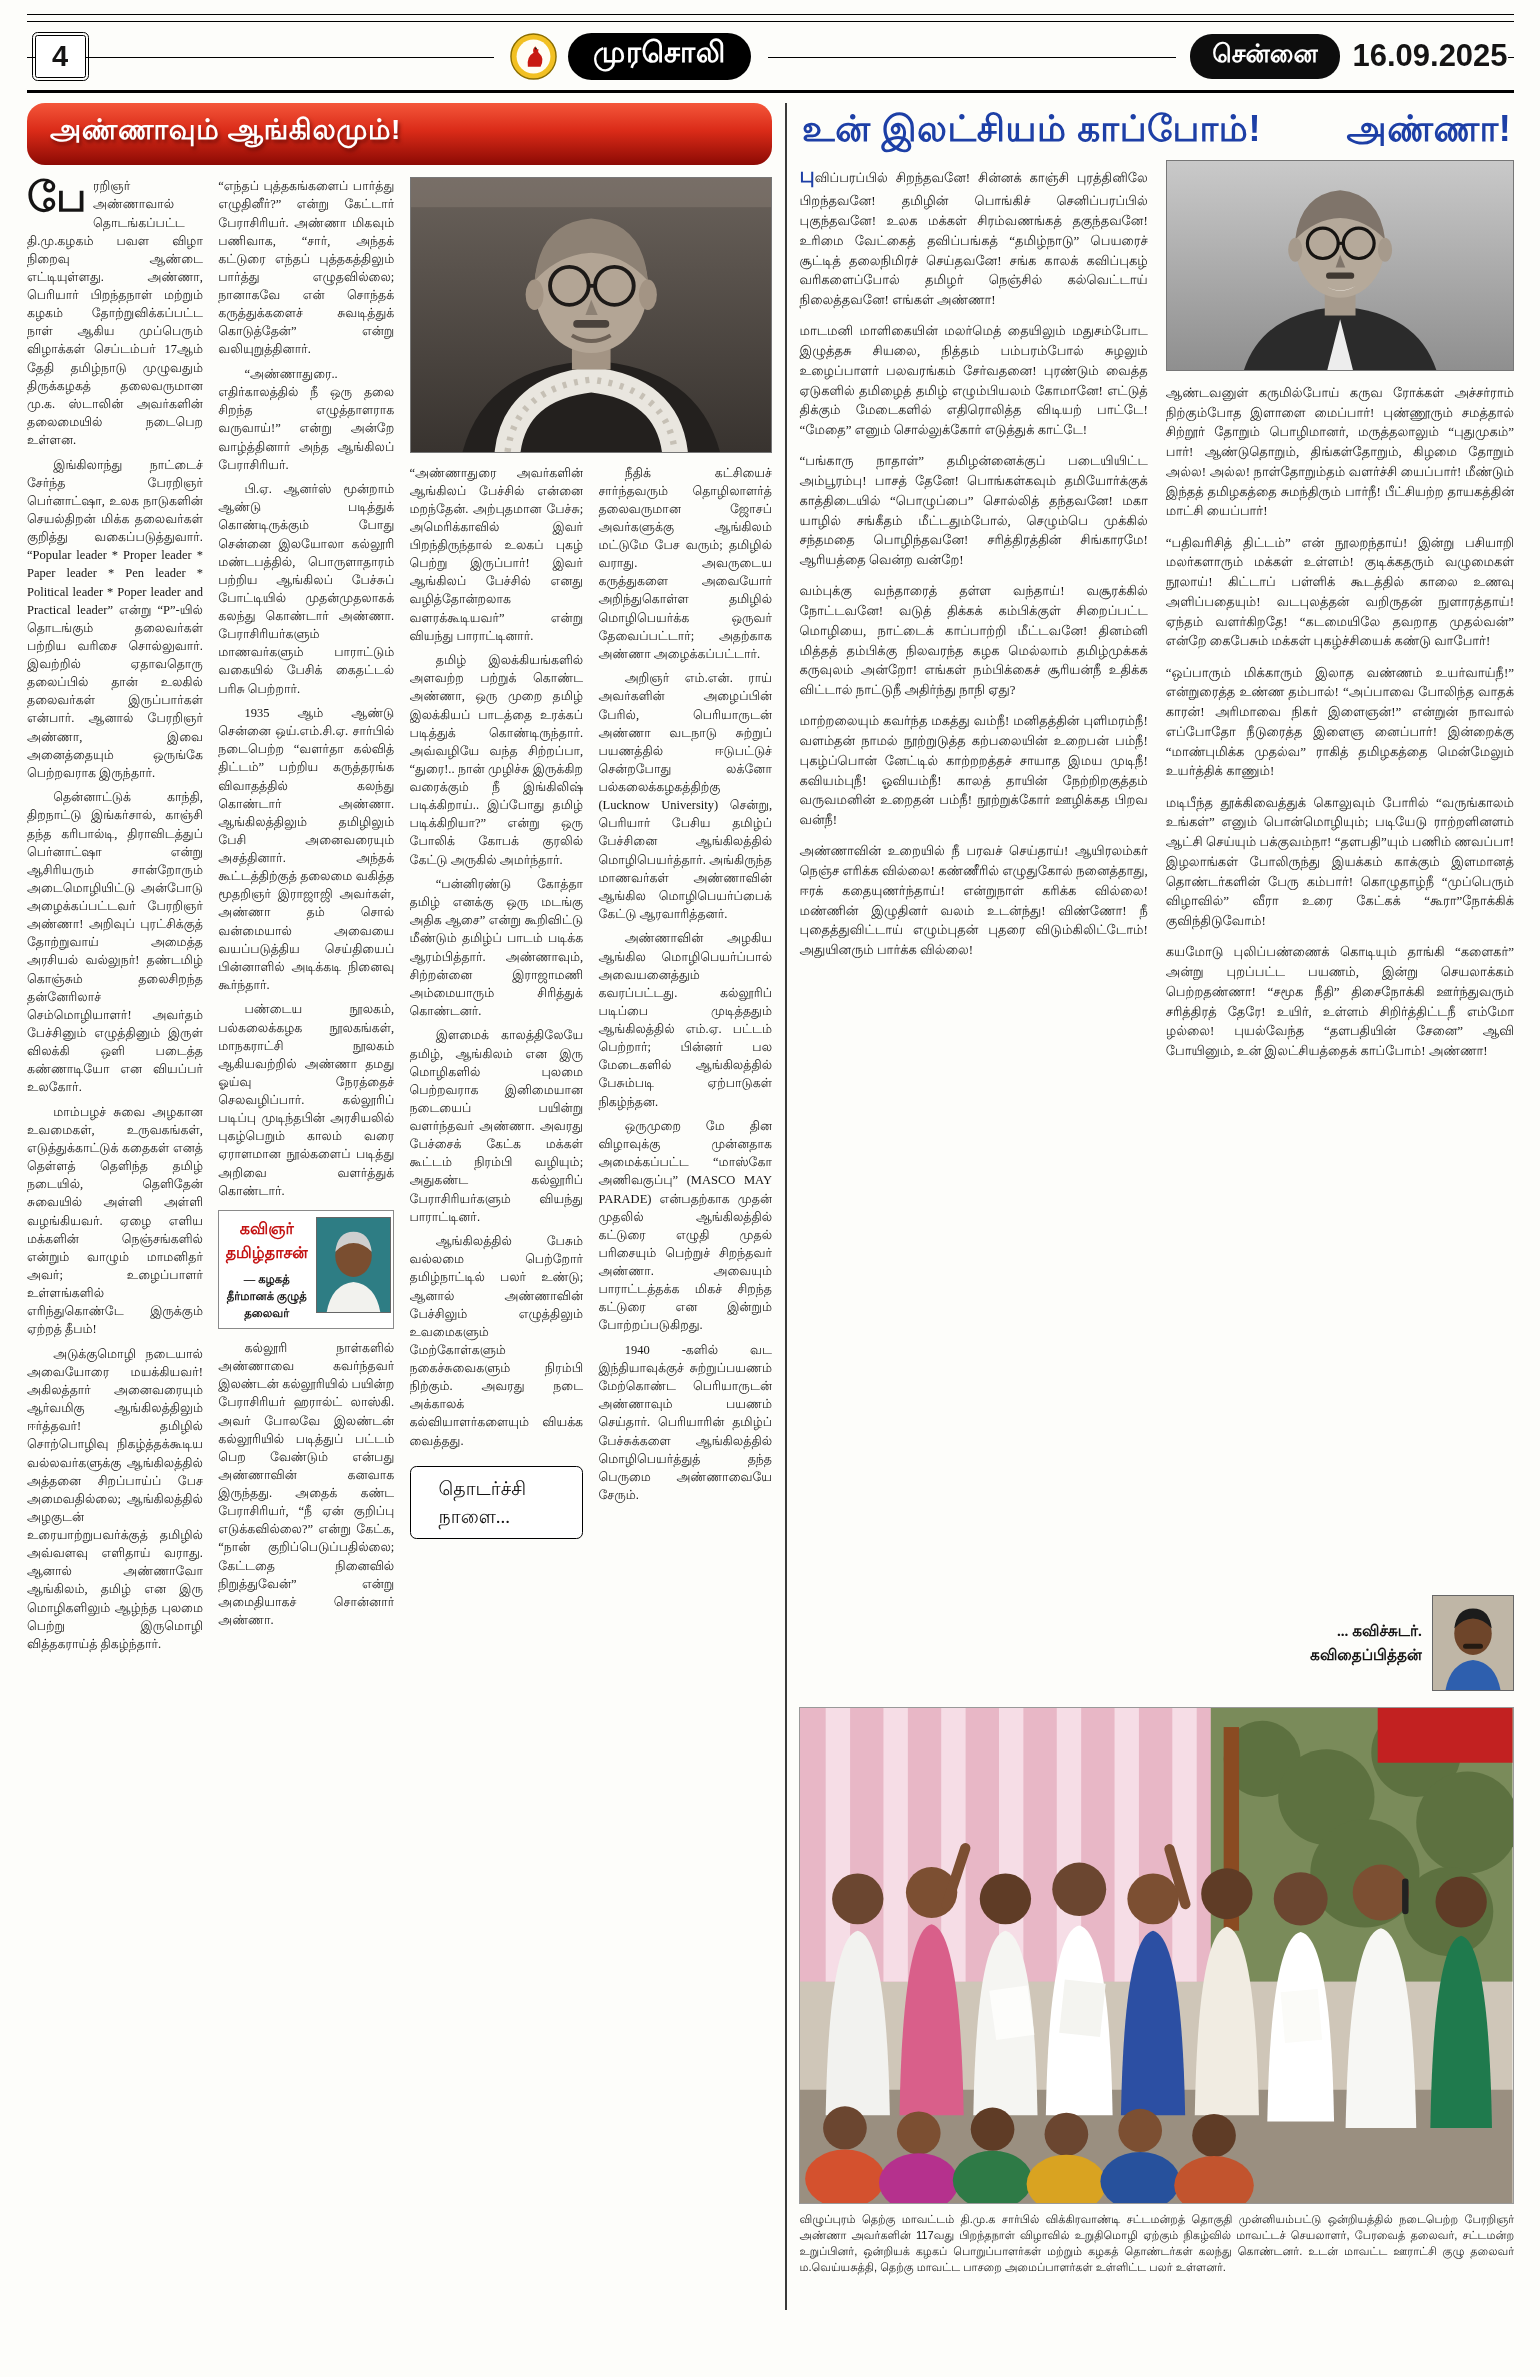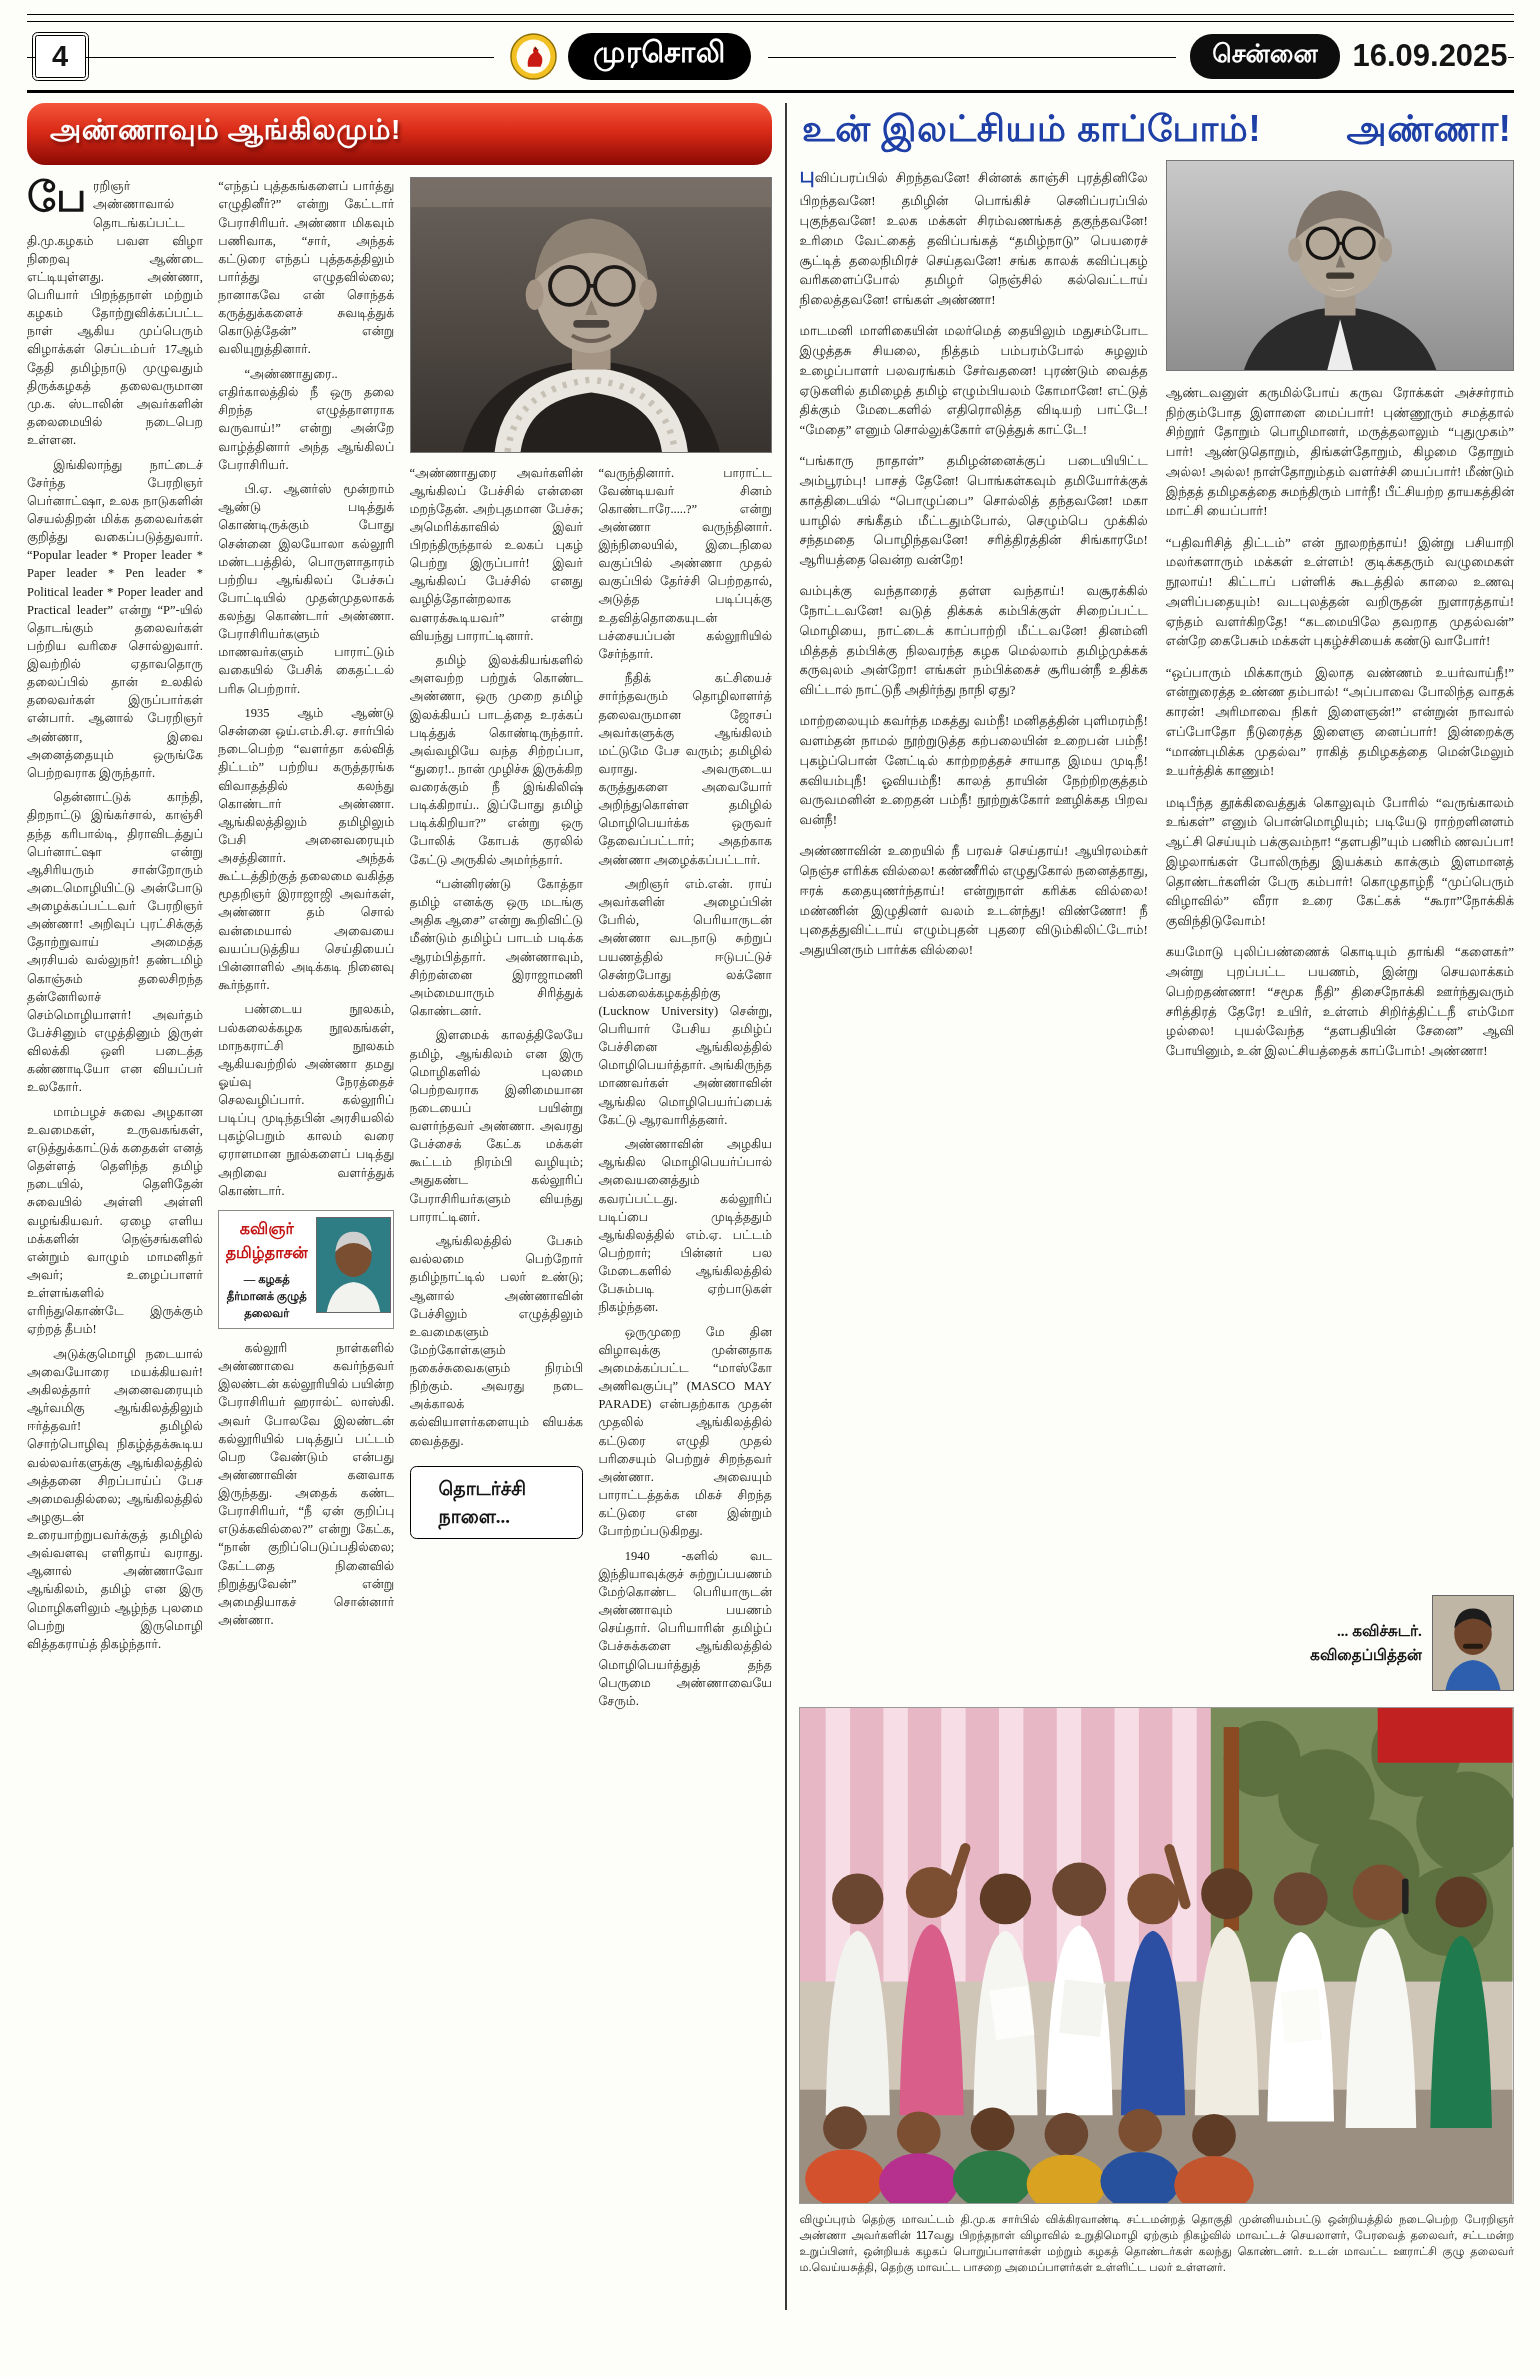--- a/index.html
+++ b/index.html
@@ -29,21 +29,21 @@
   .photo-left-anna{width:100%;height:276px;flex:none}
   .col34-cols{display:flex;gap:15.3px;margin-top:10.2px;flex:1;min-height:0;overflow:hidden}
   p.para{text-indent:2.1em;margin-bottom:6.4px}
   p.first{text-indent:0}
   .dropcap{float:left;font-size:41px;line-height:.82;font-weight:bold;padding:3.8px 6.4px 0 0}
   .author-box{display:flex;align-items:stretch;gap:7.7px;border:0.6px solid #8a8a8a;padding:6.4px;margin:10.2px 0;background:#fff}
   .author-meta{flex:1;display:flex;flex-direction:column;justify-content:center;gap:7.7px;text-align:center}
   .author-name{color:#c31212;font-weight:bold;font-size:16px}
   .author-role{font-size:11.5px;font-weight:bold}
   .author-photo{width:75px;height:96px;flex:none;border:0.6px solid #666}
-  .continue-box{border:1.3px solid #000;border-radius:6.4px;width:fit-content;margin:16.6px auto 5.1px;padding:7.7px 28px;font-weight:bold;font-size:19px;background:#fff}
+  .continue-box{border:1.3px solid #000;border-radius:6.4px;width:fit-content;margin:16.6px auto 5.1px;padding:7.7px 28px;font-weight:normal;font-size:19px;background:#fff}
   .headline-blue{color:#1d3fa6;font-size:36px;line-height:1.1;font-weight:bold;font-family:"Liberation Sans",sans-serif;padding:6.4px 2.6px 11.5px;display:flex;justify-content:space-between;align-items:baseline;letter-spacing:0.6px}
   .right-body{display:flex;gap:18px;height:1533px;overflow:hidden;font-size:13px;line-height:1.52;text-align:justify}
   .pcol{flex:1;min-width:0;display:flex;flex-direction:column;overflow:hidden}
   .photo-right-anna{width:100%;height:211px;flex:none;margin-bottom:11.5px}
   .bluecap{color:#1d3fa6;font-weight:bold;font-size:20.4px}
   p.stanza{margin-bottom:11.5px}
   .attribution{margin-top:auto;display:flex;justify-content:flex-end;align-items:center;gap:10.2px;text-align:right;font-weight:bold;font-size:15.3px;padding-bottom:2.6px}
   .attr-photo{width:82px;height:96px;border:0.6px solid #666;flex:none}
   .event-fig{margin-top:14px}
   .event-photo{width:100%;height:497px;border:0.6px solid #999;display:block}
@@ -143,21 +143,20 @@
           <div class="col34-cols">
             <div class="tcol">
               <p class="para first">“அண்ணாதுரை அவர்களின் ஆங்கிலப் பேச்சில் என்னை மறந்தேன். அற்புதமான பேச்சு; அமெரிக்காவில் இவர் பிறந்திருந்தால் உலகப் புகழ் பெற்று இருப்பார்! இவர் ஆங்கிலப் பேச்சில் எனது வழித்தோன்றலாக வளரக்கூடியவர்” என்று வியந்து பாராட்டினார்.</p>
               <p class="para">தமிழ் இலக்கியங்களில் அளவற்ற பற்றுக் கொண்ட அண்ணா, ஒரு முறை தமிழ் இலக்கியப் பாடத்தை உரக்கப் படித்துக் கொண்டிருந்தார். அவ்வழியே வந்த சிற்றப்பா, “துரை!.. நான் முழிச்சு இருக்கிற வரைக்கும் நீ இங்கிலிஷ் படிக்கிறாய்.. இப்போது தமிழ் படிக்கிறியா?” என்று ஒரு போலிக் கோபக் குரலில் கேட்டு அருகில் அமர்ந்தார்.</p>
               <p class="para">“பன்னிரண்டு கோத்தா தமிழ் எனக்கு ஒரு மடங்கு அதிக ஆசை” என்று கூறிவிட்டு மீண்டும் தமிழ்ப் பாடம் படிக்க ஆரம்பித்தார். அண்ணாவும், சிற்றன்னை இராஜாமணி அம்மையாரும் சிரித்துக் கொண்டனர்.</p>
               <p class="para">இளமைக் காலத்திலேயே தமிழ், ஆங்கிலம் என இரு மொழிகளில் புலமை பெற்றவராக இனிமையான நடையைப் பயின்று வளர்ந்தவர் அண்ணா. அவரது பேச்சைக் கேட்க மக்கள் கூட்டம் நிரம்பி வழியும்; அதுகண்ட கல்லூரிப் பேராசிரியர்களும் வியந்து பாராட்டினர்.</p>
               <p class="para">ஆங்கிலத்தில் பேசும் வல்லமை பெற்றோர் தமிழ்நாட்டில் பலர் உண்டு; ஆனால் அண்ணாவின் பேச்சிலும் எழுத்திலும் உவமைகளும் மேற்கோள்களும் நகைச்சுவைகளும் நிரம்பி நிற்கும். அவரது நடை அக்காலக் கல்வியாளர்களையும் வியக்க வைத்தது.</p>
               <div class="continue-box">தொடர்ச்சி நாளை...</div>
             </div>
             <div class="tcol">
-              <p class="para first">“வருந்தினார். பாராட்ட வேண்டியவர் சினம் கொண்டாரே.....?” என்று அண்ணா வருந்தினார். இந்நிலையில், இடைநிலை வகுப்பில் அண்ணா முதல் வகுப்பில் தேர்ச்சி பெற்றதால், அடுத்த படிப்புக்கு உதவித்தொகையுடன் பச்சையப்பன் கல்லூரியில் சேர்ந்தார்.</p>
               <p class="para">நீதிக் கட்சியைச் சார்ந்தவரும் தொழிலாளர்த் தலைவருமான ஜோசப் அவர்களுக்கு ஆங்கிலம் மட்டுமே பேச வரும்; தமிழில் வராது. அவருடைய கருத்துகளை அவையோர் அறிந்துகொள்ள தமிழில் மொழிபெயர்க்க ஒருவர் தேவைப்பட்டார்; அதற்காக அண்ணா அழைக்கப்பட்டார்.</p>
               <p class="para">அறிஞர் எம்.என். ராய் அவர்களின் அழைப்பின் பேரில், பெரியாருடன் அண்ணா வடநாடு சுற்றுப் பயணத்தில் ஈடுபட்டுச் சென்றபோது லக்னோ பல்கலைக்கழகத்திற்கு (Lucknow University) சென்று, பெரியார் பேசிய தமிழ்ப் பேச்சினை ஆங்கிலத்தில் மொழிபெயர்த்தார். அங்கிருந்த மாணவர்கள் அண்ணாவின் ஆங்கில மொழிபெயர்ப்பைக் கேட்டு ஆரவாரித்தனர்.</p>
               <p class="para">அண்ணாவின் அழகிய ஆங்கில மொழிபெயர்ப்பால் அவையனைத்தும் கவரப்பட்டது. கல்லூரிப் படிப்பை முடித்ததும் ஆங்கிலத்தில் எம்.ஏ. பட்டம் பெற்றார்; பின்னர் பல மேடைகளில் ஆங்கிலத்தில் பேசும்படி ஏற்பாடுகள் நிகழ்ந்தன.</p>
               <p class="para">ஒருமுறை மே தின விழாவுக்கு முன்னதாக அமைக்கப்பட்ட “மாஸ்கோ அணிவகுப்பு” (MASCO MAY PARADE) என்பதற்காக முதன் முதலில் ஆங்கிலத்தில் கட்டுரை எழுதி முதல் பரிசையும் பெற்றுச் சிறந்தவர் அண்ணா. அவையும் பாராட்டத்தக்க மிகச் சிறந்த கட்டுரை என இன்றும் போற்றப்படுகிறது.</p>
               <p class="para">1940 -களில் வட இந்தியாவுக்குச் சுற்றுப்பயணம் மேற்கொண்ட பெரியாருடன் அண்ணாவும் பயணம் செய்தார். பெரியாரின் தமிழ்ப் பேச்சுக்களை ஆங்கிலத்தில் மொழிபெயர்த்துத் தந்த பெருமை அண்ணாவையே சேரும்.</p>
             </div>
           </div>
         </div>
 
       </div>

